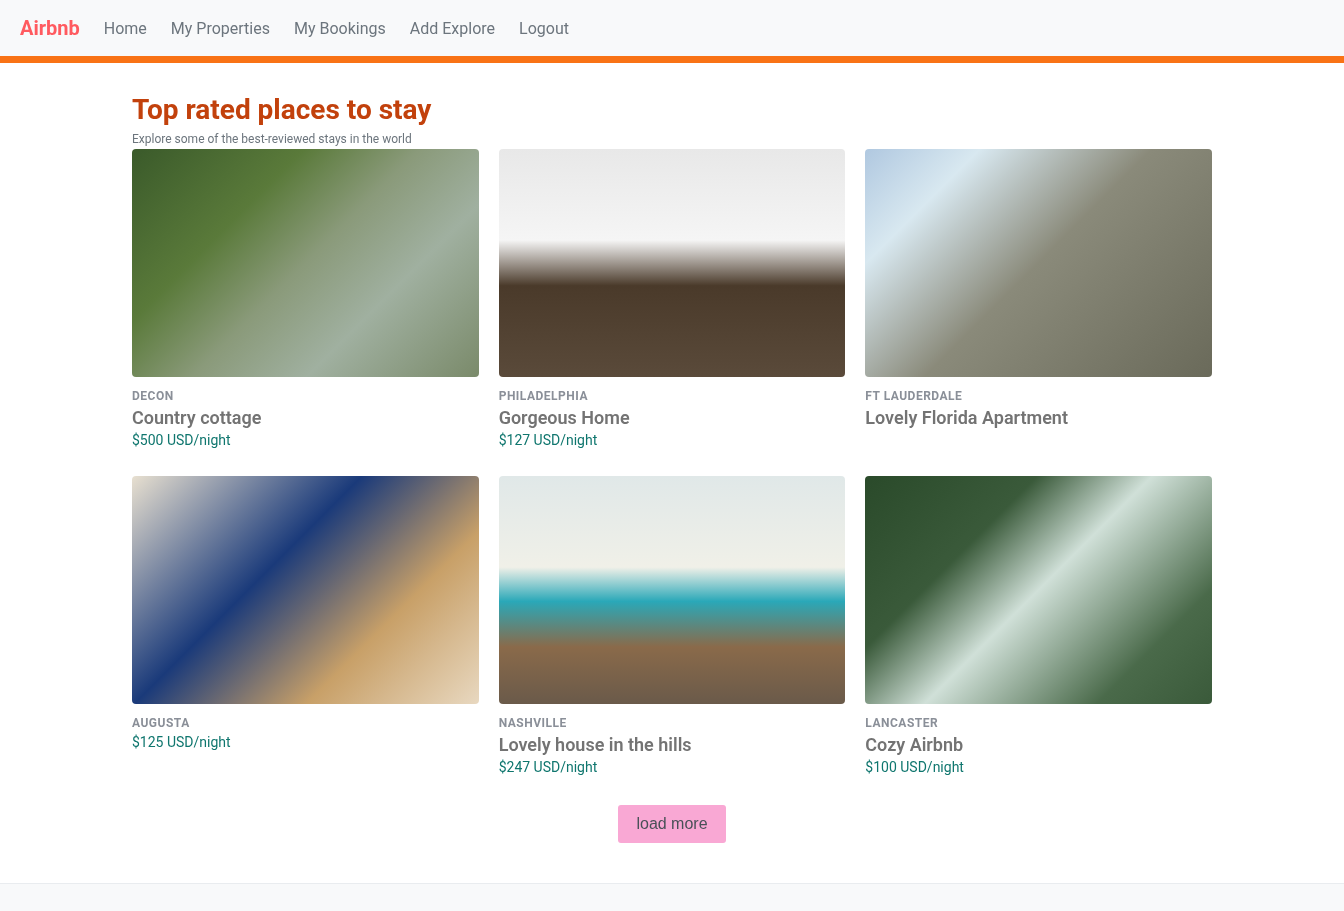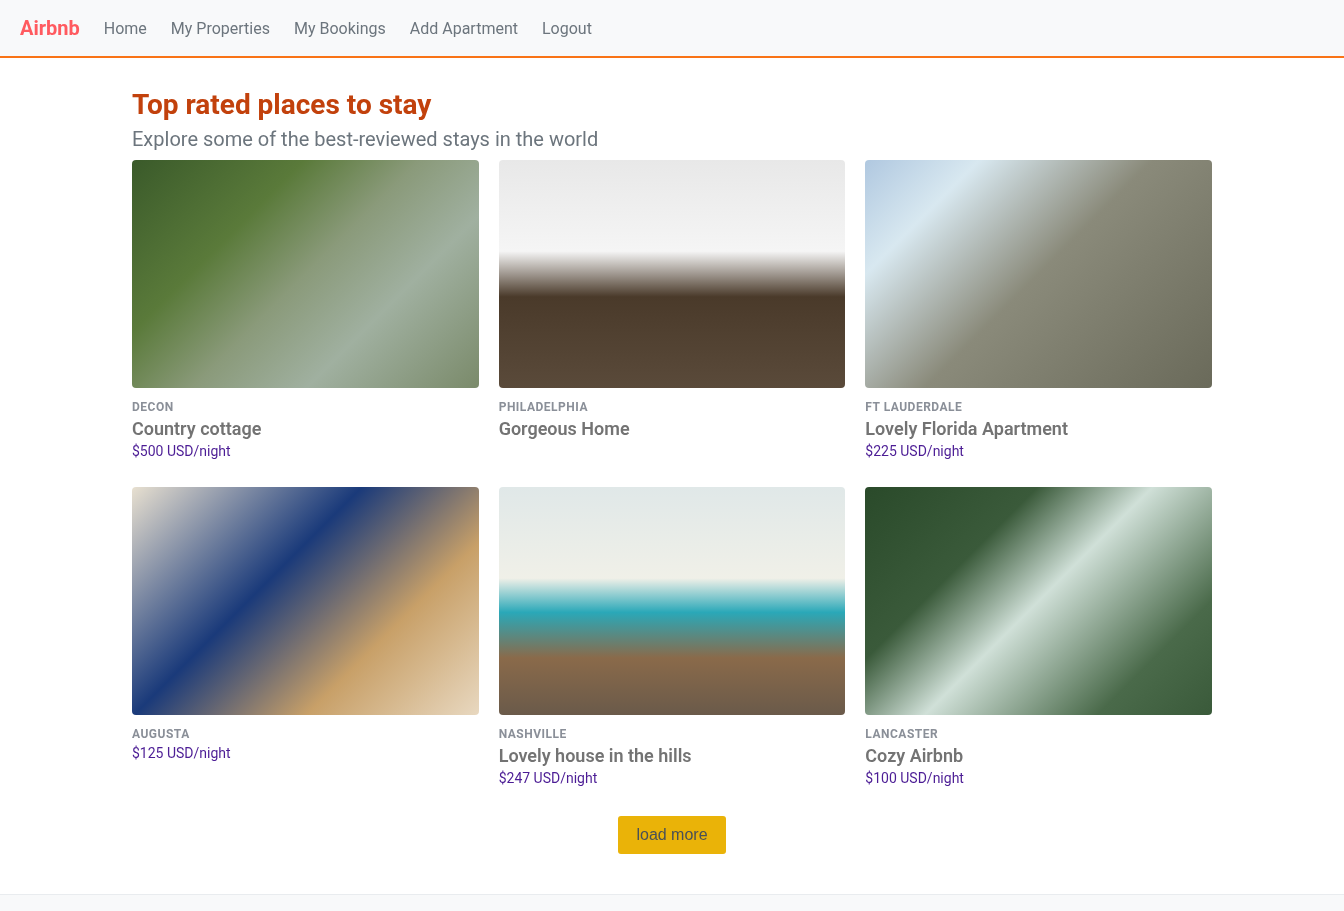--- a/index.html
+++ b/index.html
@@ -7,21 +7,21 @@
       padding: 0;
       box-sizing: border-box;
     }
     body {
       font-family: -apple-system, BlinkMacSystemFont, "Segoe UI", Roboto, Helvetica, Arial, sans-serif;
       color: #333;
       background: #fff;
     }
     .navbar {
       background: #f8f9fa;
-      border-bottom: 2px solid #f97316;
+      border-bottom: 7px solid #f97316;
       padding: 16px 20px;
       display: flex;
       align-items: center;
       gap: 24px;
     }
     .logo {
       color: #ff5a5f;
       font-weight: 700;
       font-size: 20px;
       cursor: pointer;
@@ -37,23 +37,23 @@
       margin: 0 auto;
       padding: 30px 10px 40px;
     }
     .page-title {
       font-size: 28px;
       font-weight: 700;
       color: #c2410c;
       margin-bottom: 6px;
     }
     .page-subtitle {
-      font-size: 20px;
+      font-size: 12px;
       color: #6c757d;
-      margin-bottom: 9px;
+      margin-bottom: 3px;
     }
     .grid {
       display: grid;
       grid-template-columns: repeat(3, 1fr);
       gap: 28px 20px;
     }
     .card {
       cursor: pointer;
     }
     .card-image {
@@ -72,28 +72,28 @@
       margin-bottom: 4px;
     }
     .card-title {
       font-size: 18px;
       font-weight: 600;
       color: #737373;
       margin-bottom: 4px;
     }
     .card-price {
       font-size: 14px;
-      color: #4c1d95;
+      color: #0f766e;
     }
     .load-more-wrap {
       text-align: center;
       margin-top: 30px;
     }
     .load-more {
-      background: #eab308;
+      background: #f9a8d4;
       border: none;
       padding: 10px 18px;
       font-size: 16px;
       color: #495057;
       cursor: pointer;
       border-radius: 3px;
     }
     .footer {
       background: #f8f9fa;
       border-top: 1px solid #e9ecef;
@@ -110,47 +110,47 @@
     .img-6 { background: linear-gradient(135deg,#2a4a2a 0%,#3a5a3a 30%,#d0e0d8 50%,#4a6a4a 80%,#3a5a3a 100%); }
   </style>
 </head>
 <body>
 
 <nav class="navbar">
   <span class="logo">Airbnb</span>
   <a class="nav-link">Home</a>
   <a class="nav-link">My Properties</a>
   <a class="nav-link">My Bookings</a>
-  <a class="nav-link">Add Apartment</a>
+  <a class="nav-link">Add Explore</a>
   <a class="nav-link">Logout</a>
 </nav>
 
 <div class="container">
   <h1 class="page-title">Top rated places to stay</h1>
   <p class="page-subtitle">Explore some of the best-reviewed stays in the world</p>
 
   <div class="grid">
     <div class="card">
       <div class="card-image img-1"></div>
       <div class="card-location">DECON</div>
       <div class="card-title">Country cottage</div>
       <div class="card-price">$500 USD/night</div>
     </div>
 
     <div class="card">
       <div class="card-image img-2"></div>
       <div class="card-location">PHILADELPHIA</div>
       <div class="card-title">Gorgeous Home</div>
+      <div class="card-price">$127 USD/night</div>
     </div>
 
     <div class="card">
       <div class="card-image img-3"></div>
       <div class="card-location">FT LAUDERDALE</div>
       <div class="card-title">Lovely Florida Apartment</div>
-      <div class="card-price">$225 USD/night</div>
     </div>
 
     <div class="card">
       <div class="card-image img-4"></div>
       <div class="card-location">AUGUSTA</div>
       <div class="card-price">$125 USD/night</div>
     </div>
 
     <div class="card">
       <div class="card-image img-5"></div>

